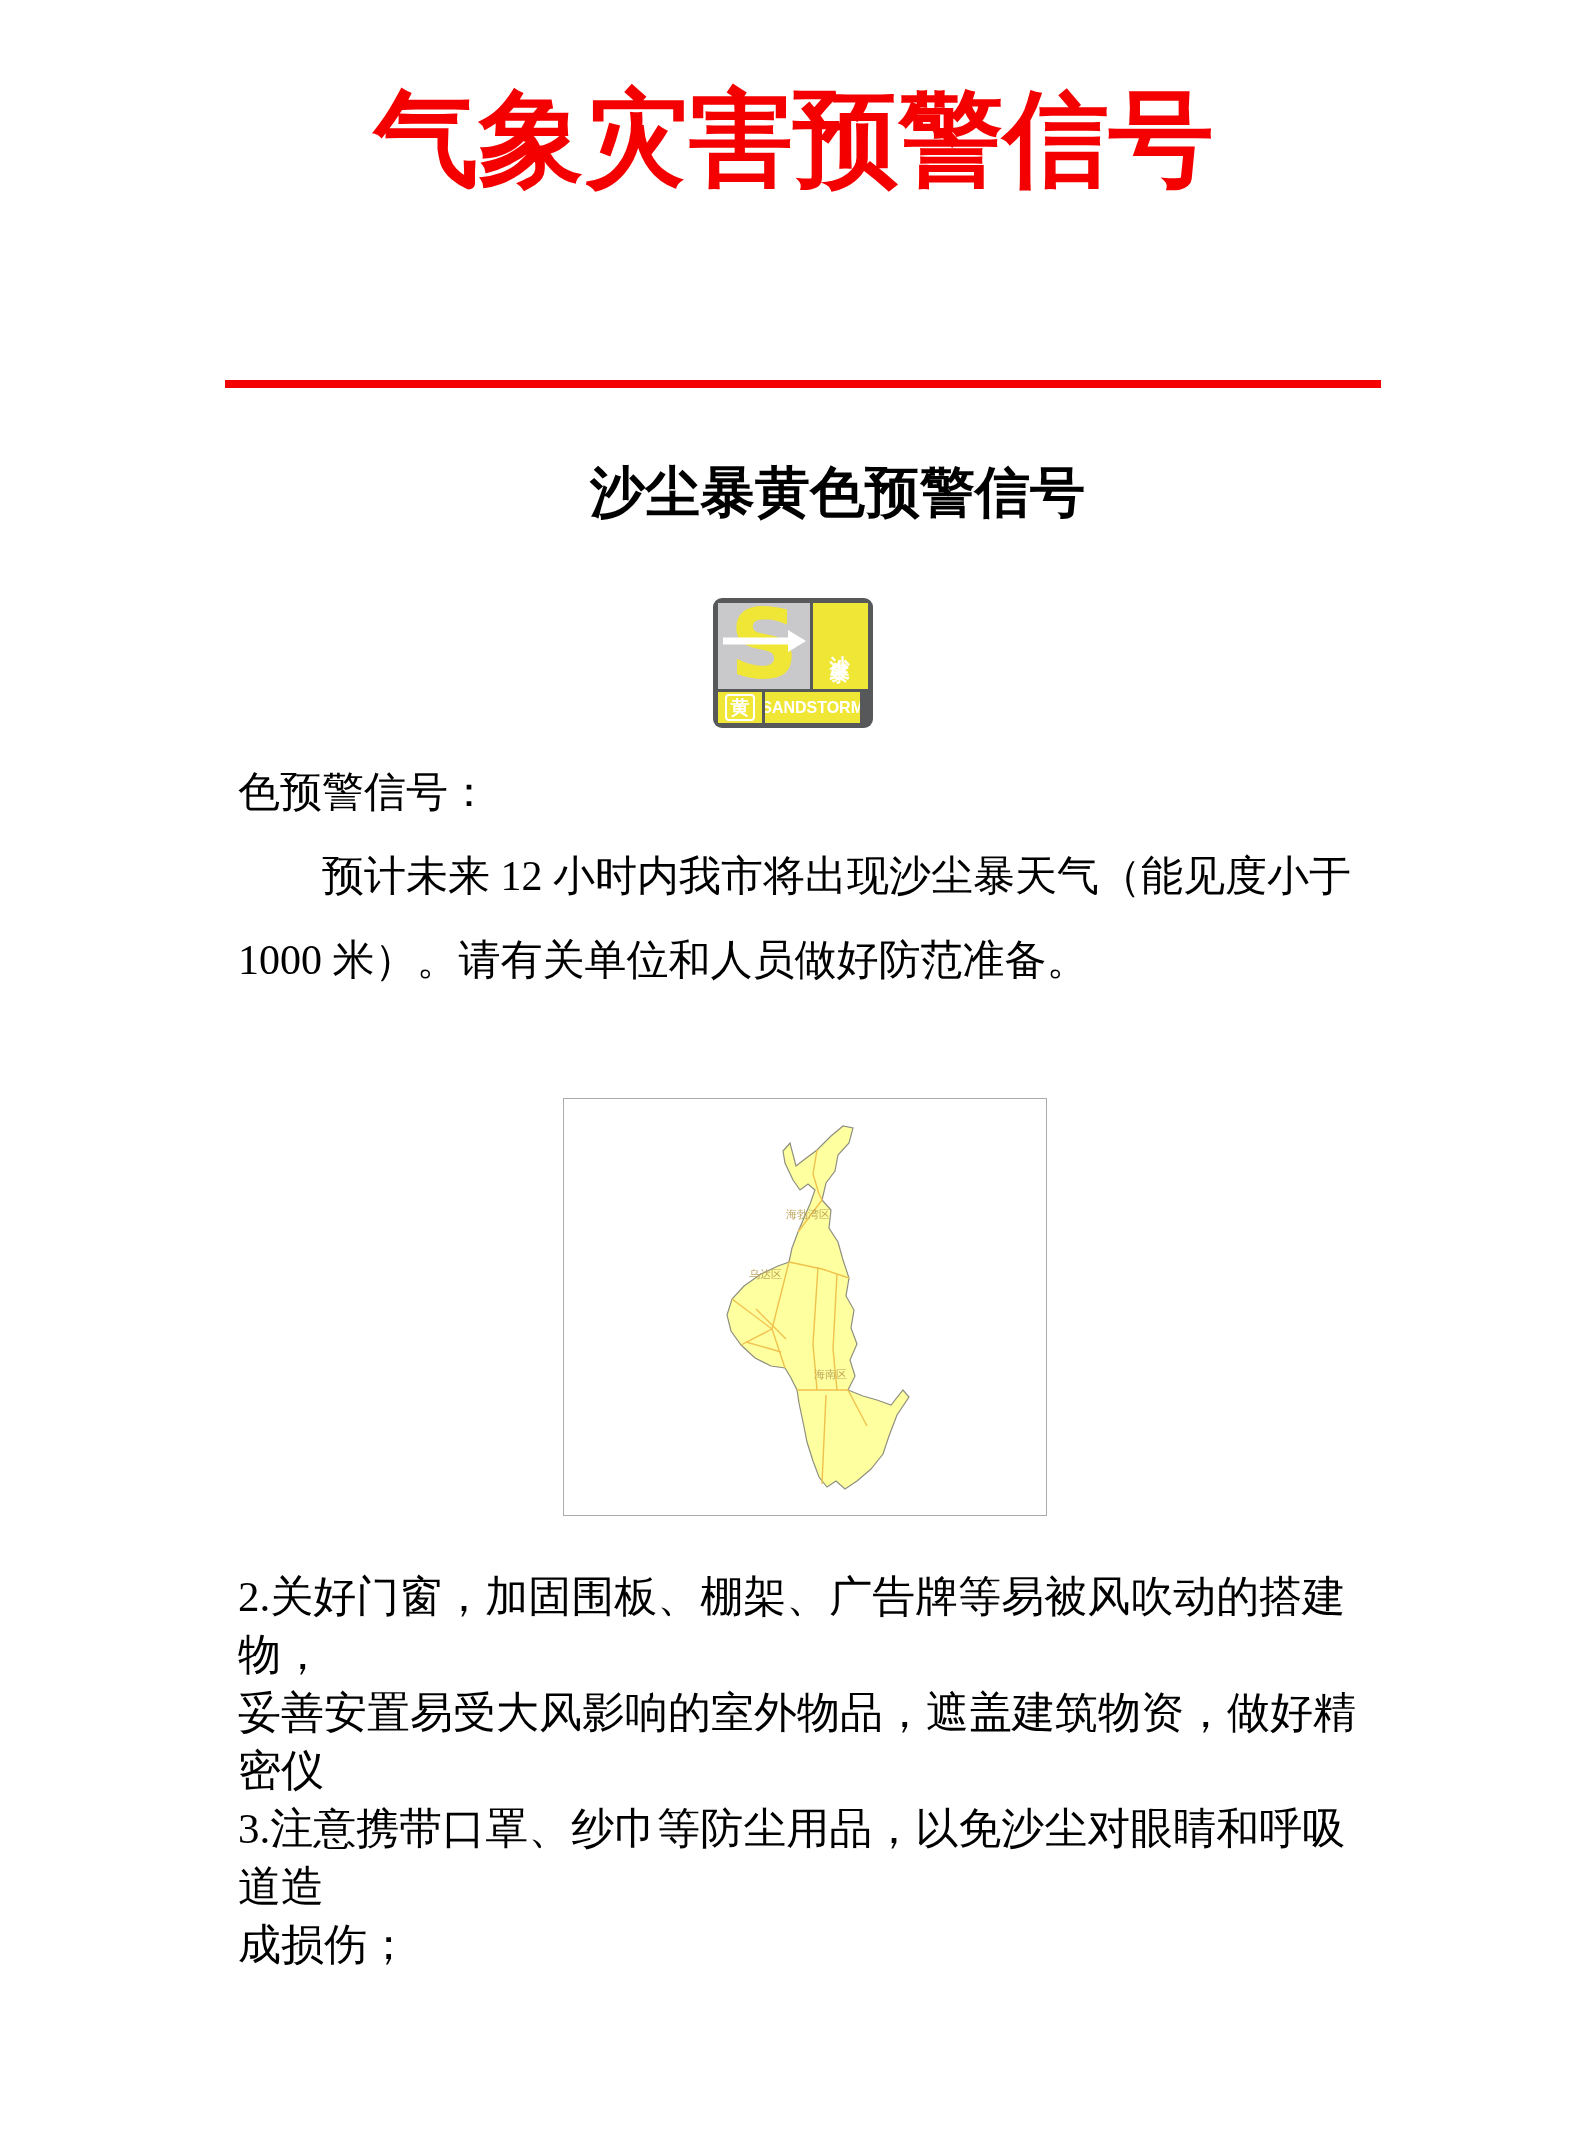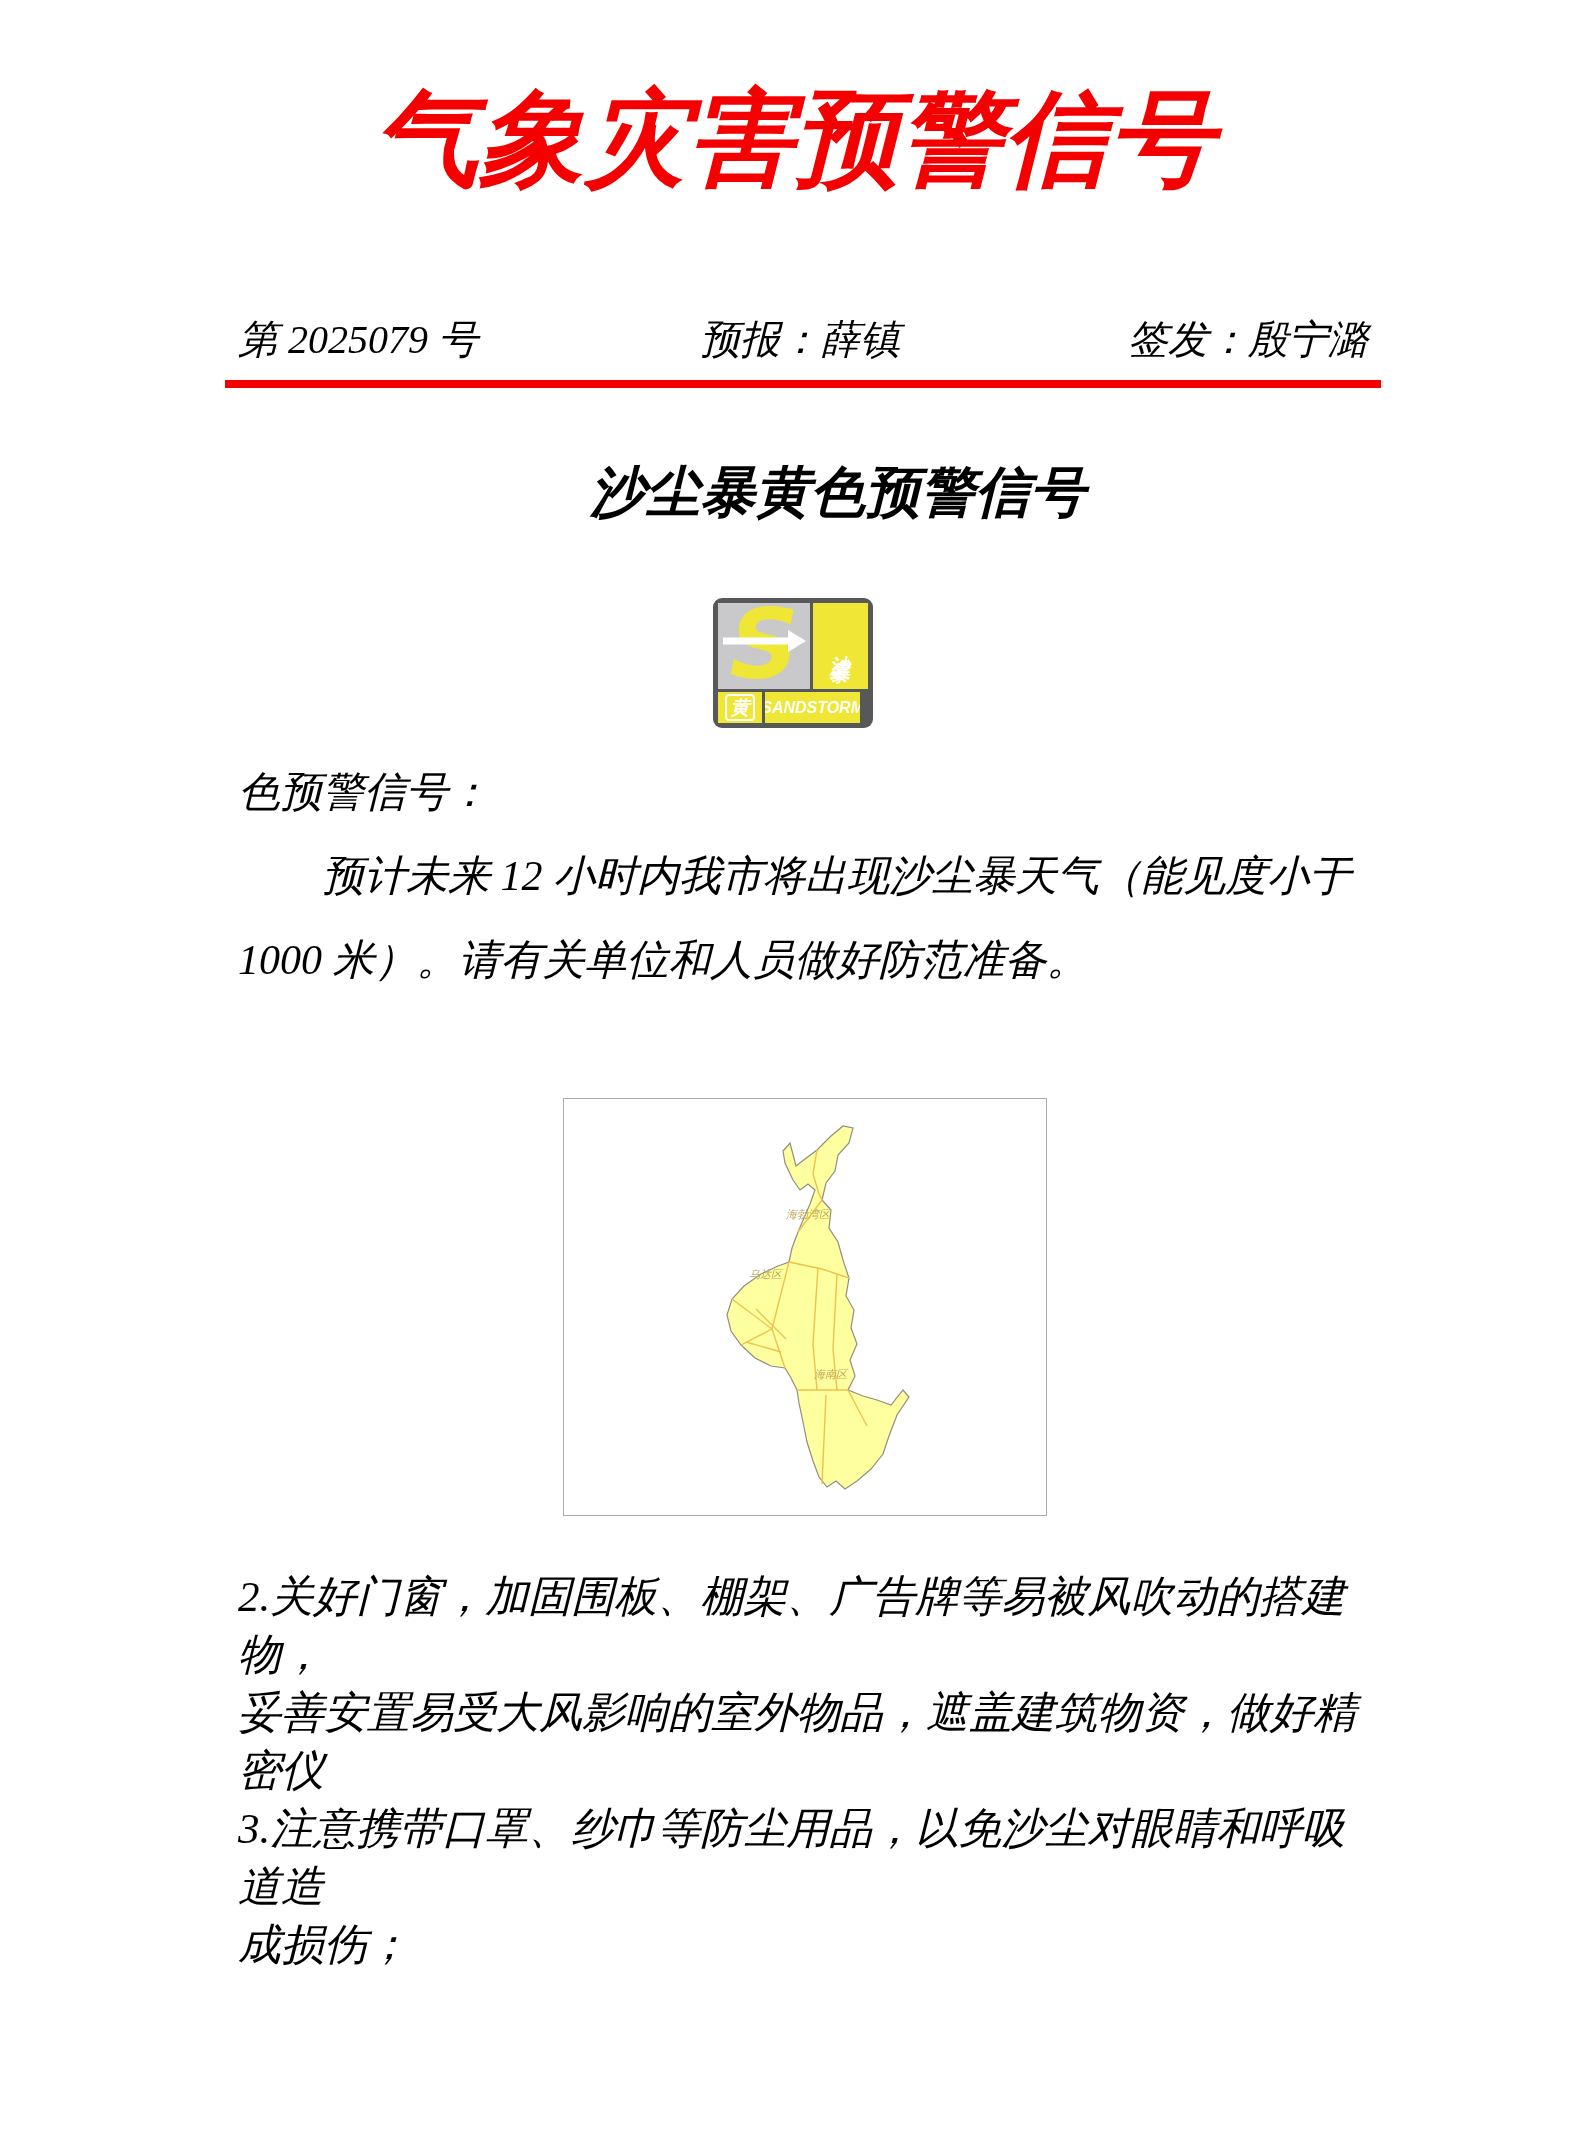--- a/index.html
+++ b/index.html
@@ -3,21 +3,20 @@
 <meta charset="utf-8">
 <style>
   html,body{margin:0;padding:0;background:#ffffff;}
   .page{
     position:relative;
     width:1587px;height:2129px;
     background:#ffffff;
     font-family:"Liberation Serif","DejaVu Serif",serif;
     color:#000;
     overflow:hidden;
-    font-style:italic;
   }
   .doc-title{
     position:absolute;top:72px;left:0;width:100%;
     text-align:center;
     font-size:105px;line-height:1.3;font-weight:700;
   }
   .header-row{position:absolute;top:312px;left:0;width:100%;height:50px;font-size:40px;}
   .doc-no{position:absolute;left:238px;top:0;}
   .forecaster{position:absolute;left:700px;top:0;}
   .issuer{position:absolute;left:1128px;top:0;}
@@ -80,25 +79,20 @@
   }
   .guide-heading{font-weight:700;}
 </style>
 </head>
 <body>
 
 <div class="page">
 
   <div class="doc-title" style="color:#f50000;">气象灾害预警信号</div>
 
-  <div class="header-row">
-    <span class="doc-no">第 2025079 号</span>
-    <span class="forecaster">预报：薛镇</span>
-    <span class="issuer">签发：殷宁潞</span>
-  </div>
 
   <div class="red-rule" style="background:#f50000;"></div>
 
   <div class="warning-title">沙尘暴黄色预警信号</div>
 
   <div class="w-icon" style="background:#57585A;">
     <div class="w-cell cell-s" style="background:#C9C9CB;">
       <div class="s-letter" style="color:#F0E636;">S</div>
       <svg class="s-arrow" viewBox="0 0 92 86">
         <line x1="5" y1="38" x2="74" y2="38" stroke="#FFFFFF" stroke-width="7"></line>

